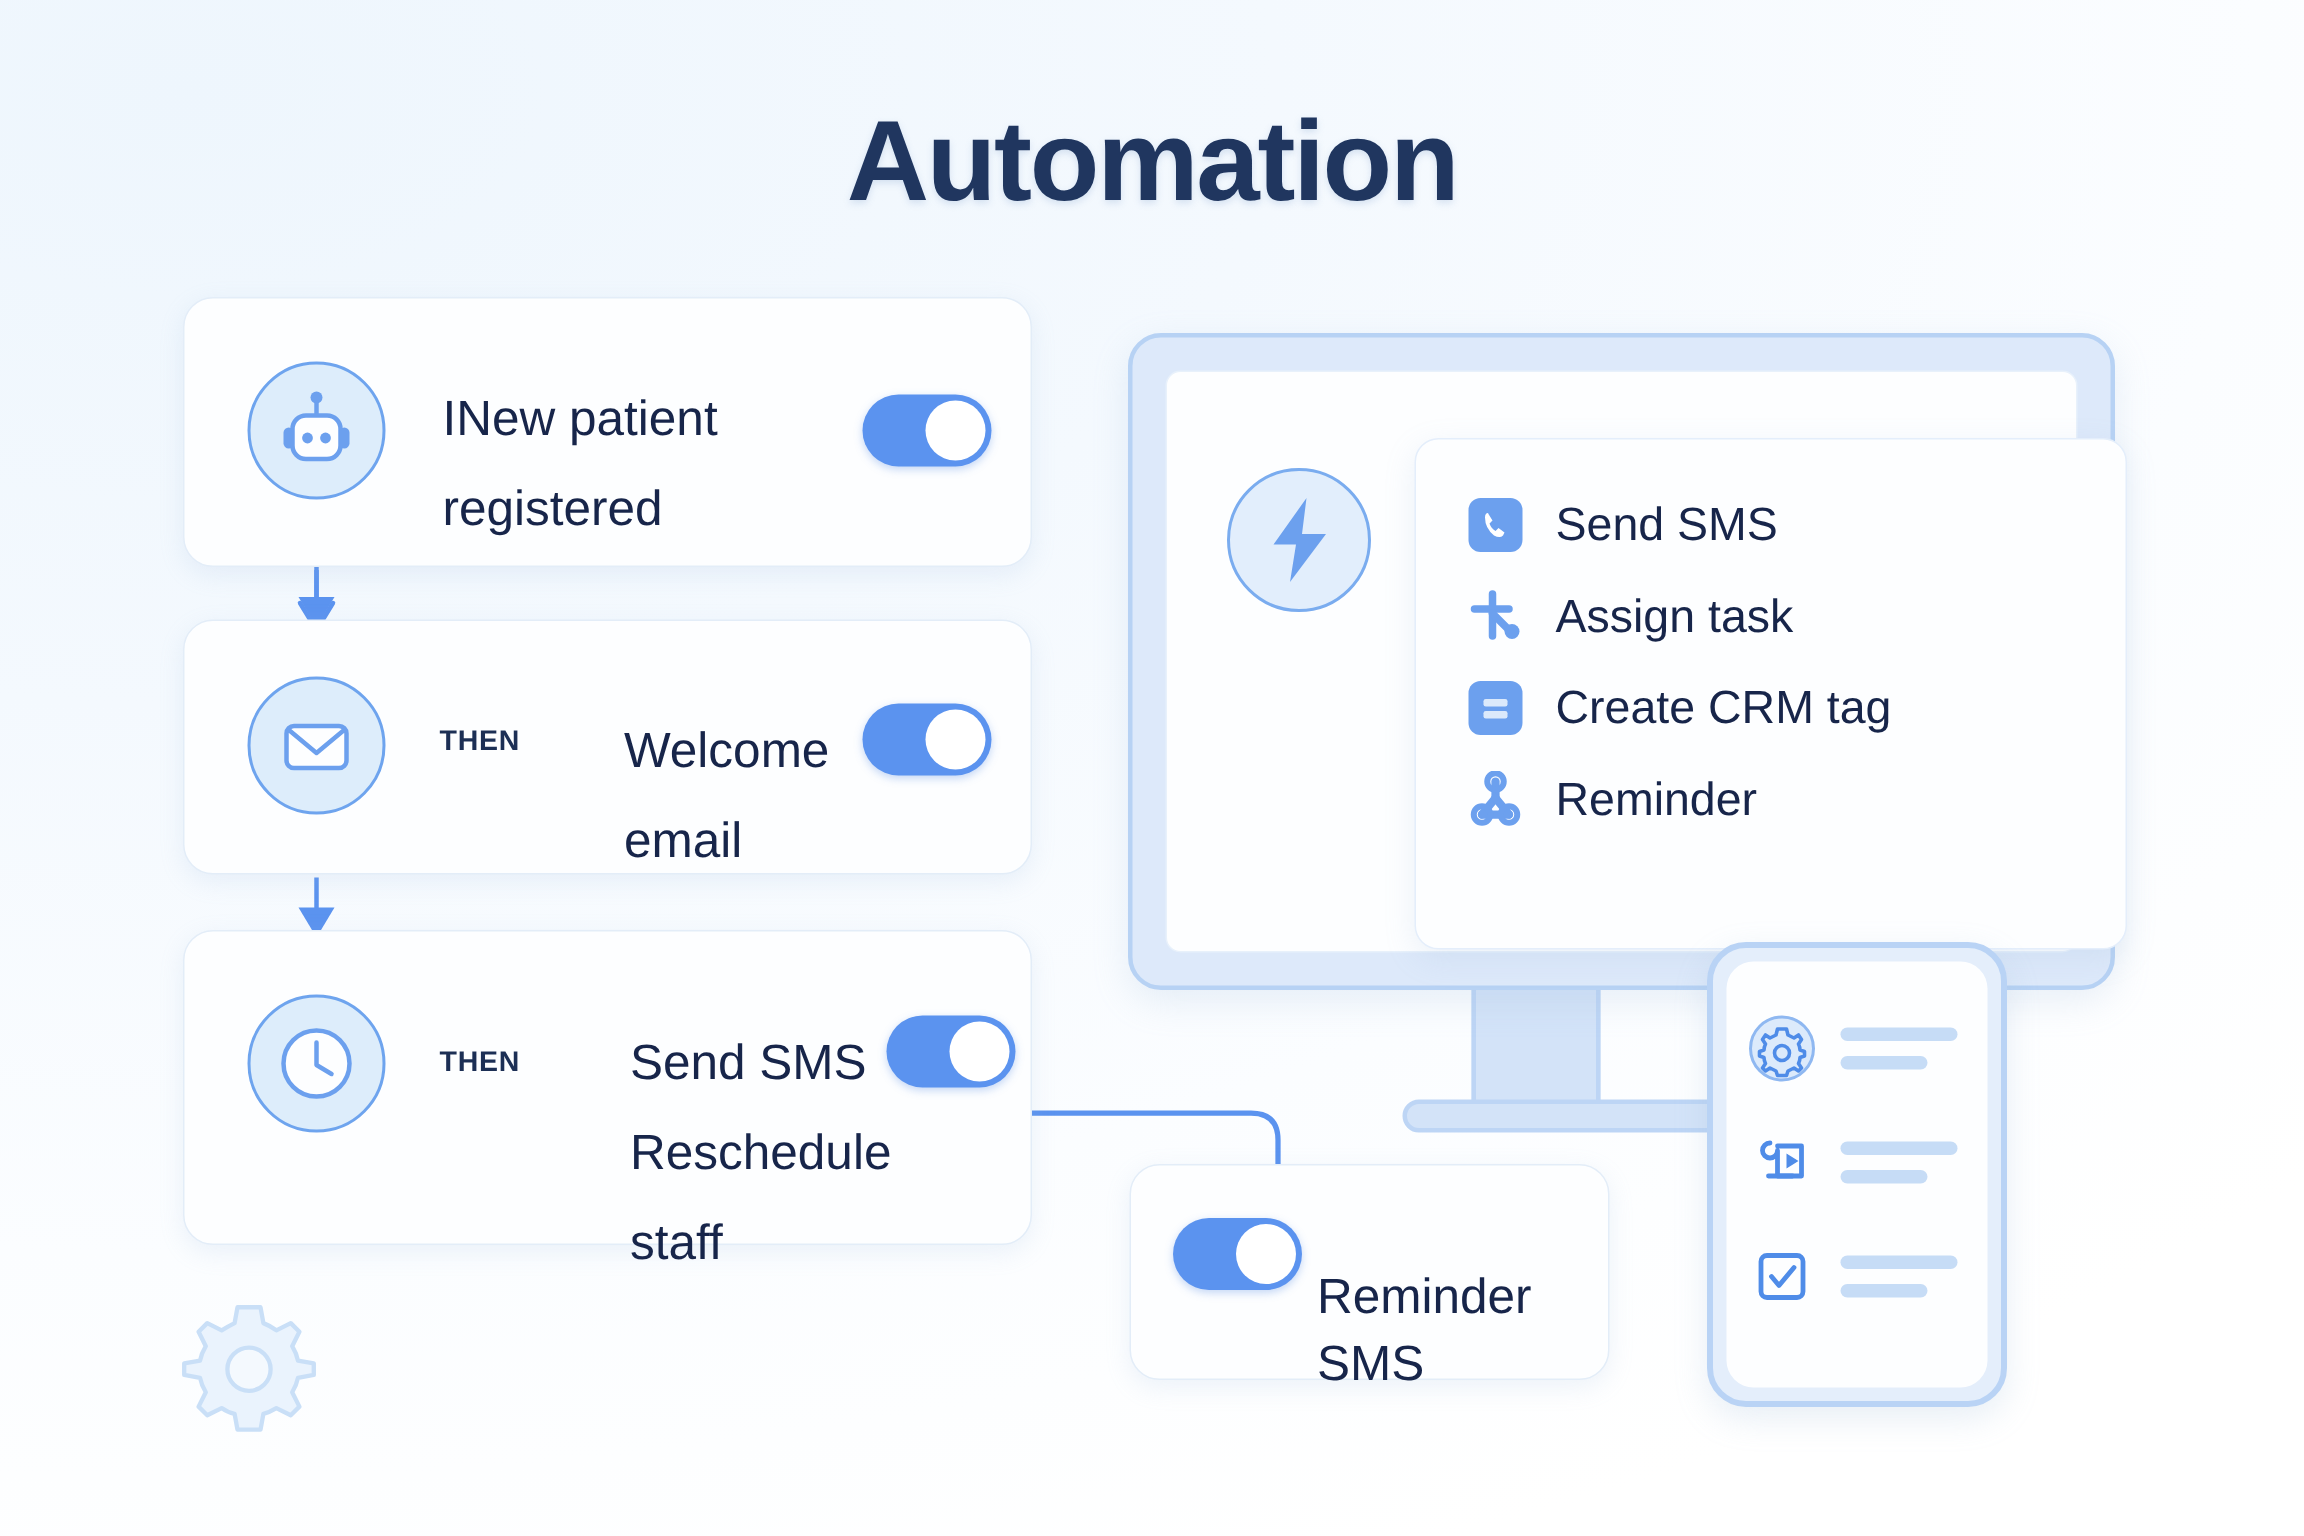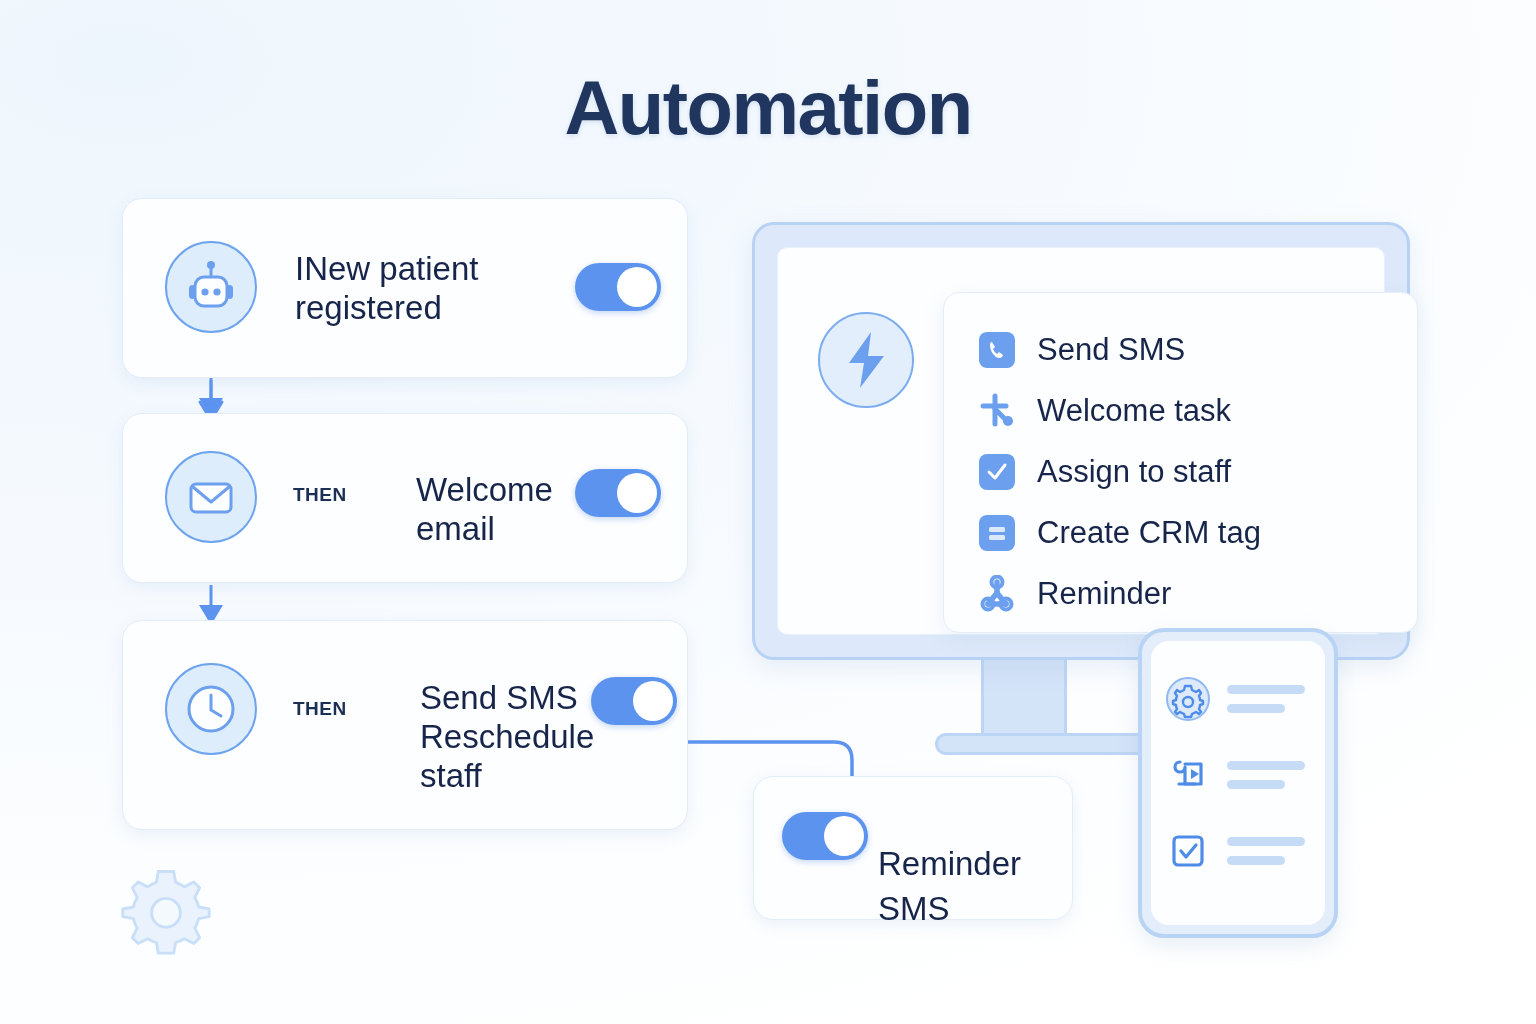--- a/index.html
+++ b/index.html
@@ -77,21 +77,21 @@
     font-weight: 700;
     letter-spacing: .5px;
     color: #1c2f55;
   }
   #card-email .then-label { top: 70px; }
   #card-sms   .then-label { top: 77px; }
 
   .card-text {
     position: absolute;
     font-size: 33px;
-    line-height: 39px;
+    line-height: 60px;
     color: #17254a;
     font-weight: 400;
   }
   #card-trigger .card-text { left: 172px; top: 50px; width: 270px; }
   #card-email   .card-text { left: 293px; top: 56px; width: 175px; }
   #card-sms     .card-text { left: 297px; top: 57px; width: 200px; }
 
   
   .toggle {
     position: absolute;
@@ -366,33 +366,23 @@
 
     <div class="action-row">
       <span class="action-ico">
         <svg width="38" height="38" viewBox="0 0 38 38">
           <path d="M5 14 L28 14" stroke="#6ca0ee" stroke-width="5" stroke-linecap="round"></path>
           <path d="M17 4 L17 32" stroke="#6ca0ee" stroke-width="5" stroke-linecap="round"></path>
           <path d="M17 17 L27 27" stroke="#6ca0ee" stroke-width="5" stroke-linecap="round"></path>
           <circle cx="30" cy="29" r="5" fill="#6ca0ee"></circle>
         </svg>
       </span>
-      <span class="action-label">Welcome task</span>
+      <span class="action-label">Assign task</span>
     </div>
 
-    <div class="action-row">
-      <span class="action-ico">
-        <span class="sq-ico">
-          <svg width="24" height="24" viewBox="0 0 24 24">
-            <path d="M4 12 L10 18 L20 5" stroke="#ffffff" stroke-width="3" fill="none" stroke-linecap="round" stroke-linejoin="round"></path>
-          </svg>
-        </span>
-      </span>
-      <span class="action-label">Assign to staff</span>
-    </div>
 
     <div class="action-row">
       <span class="action-ico">
         <span class="sq-ico">
           <svg width="24" height="24" viewBox="0 0 24 24">
             <rect x="4" y="6" width="16" height="5" rx="1.5" fill="#dbe9fb"></rect>
             <rect x="4" y="14" width="16" height="5" rx="1.5" fill="#dbe9fb"></rect>
           </svg>
         </span>
       </span>

